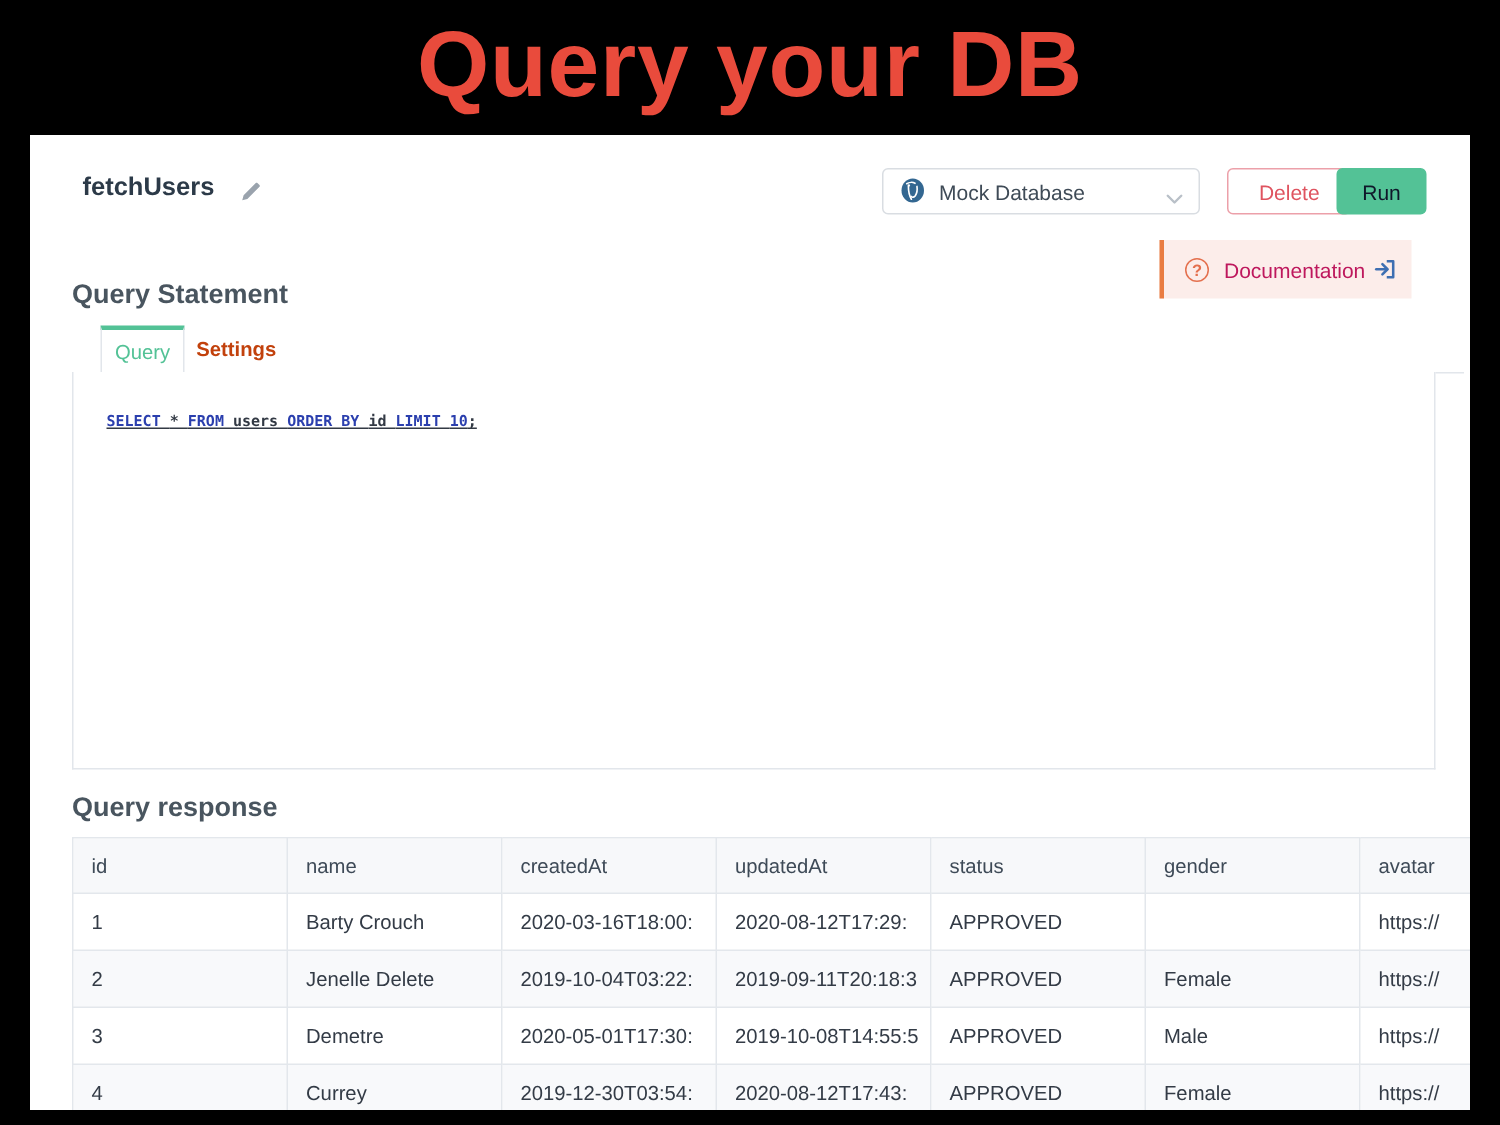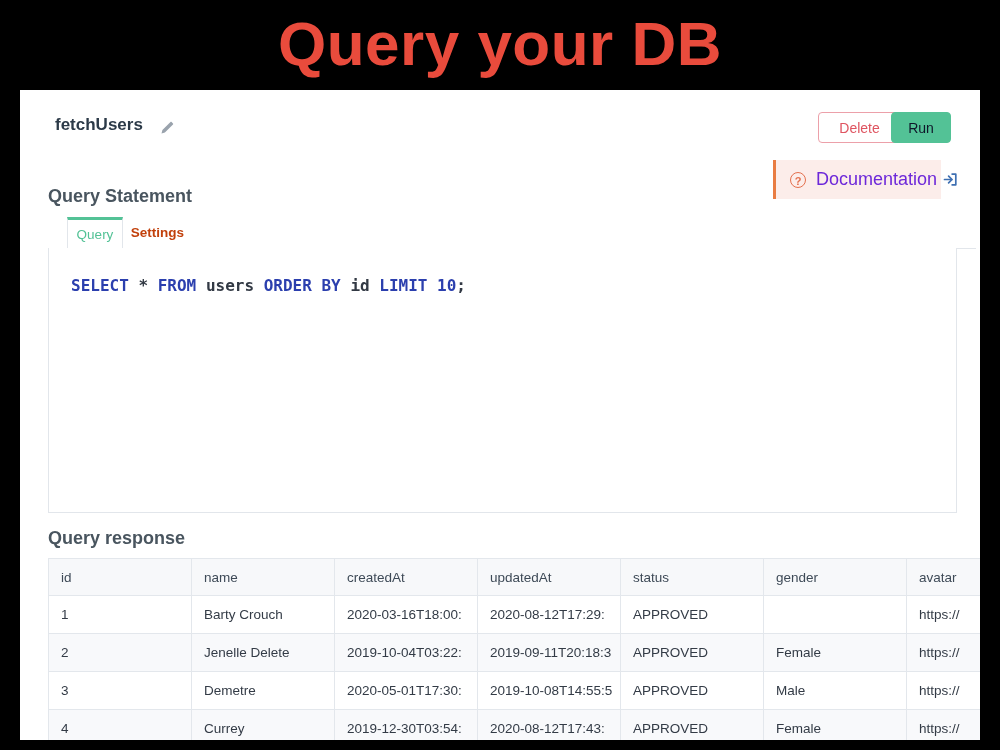--- a/index.html
+++ b/index.html
@@ -56,21 +56,21 @@
   .doc-banner{
     position:absolute;left:753px;top:70px;width:168px;height:39px;
     background:#FCEDEA;border-left:3px solid #E97C42;
     display:flex;align-items:center;box-sizing:border-box;padding:0 12px 0 14px;cursor:pointer;
   }
   .doc-banner .qmark{
     width:16px;height:16px;border:1.5px solid #E4704E;border-radius:50%;
     color:#E4704E;font-size:11px;font-weight:700;line-height:16px;text-align:center;
     box-sizing:border-box;margin-right:10px;flex:0 0 auto;
   }
-  .doc-banner .doc-label{font-size:18px;color:#6d28d9;margin-right:6px;}
+  .doc-banner .doc-label{font-size:14px;color:#be185d;margin-right:6px;}
   .doc-banner .doc-ext{width:15px;height:15px;flex:0 0 auto;}
 
   .section-label{
     position:absolute;left:28px;font-size:18px;color:#49555f;font-weight:bold;
   }
   .lbl-statement{top:96px;}
   .lbl-response{top:438px;}
 
   
   .tabs{
@@ -89,21 +89,21 @@
   .tab-inactive{width:69px;color:#c2410c;font-weight:bold;}
 
   
   .code-area{
     position:absolute;left:28px;top:158px;width:909px;height:265px;
     border-left:1px solid #e2e6eb;border-right:1px solid #e2e6eb;border-bottom:1px solid #e2e6eb;
     box-sizing:border-box;background:#fff;cursor:text;
   }
   .code-line{
     padding:28px 0 0 22px;font-family:"DejaVu Sans Mono","Liberation Mono",monospace;
-    font-size:16px;font-weight:700;white-space:pre;color:#323944;
+    font-size:10px;font-weight:700;white-space:pre;color:#323944;text-decoration:underline;
   }
   .tok-keyword{color:#2B3FAE;}
   .tok-number{color:#2B3FAE;}
   .tok-ident{color:#323944;}
   .tok-plain{color:#323944;}
 
   
   .table-wrap{
     position:absolute;left:28px;top:468px;width:932px;height:182px;overflow:hidden;
   }
@@ -130,20 +130,37 @@
   <div class="panel">
 
     <span class="query-name">fetchUsers</span>
 
     <span class="pencil-btn">
       <svg width="16" height="16" viewBox="0 0 16 16">
         <path d="M2.5 13.5l0.9-3.4 8.1-8.1c0.3-0.3 0.8-0.3 1.1 0l1.4 1.4c0.3 0.3 0.3 0.8 0 1.1l-8.1 8.1-3.4 0.9z" fill="#9aa3ad"></path>
       </svg>
     </span>
 
+    <div class="db-select">
+      <span class="pg">
+        <svg width="19" height="19" viewBox="0 0 19 19">
+          <ellipse cx="9.5" cy="9" rx="7.5" ry="8" fill="#336791"></ellipse>
+          <path d="M5.5 4.5c1.5-1 4-1.2 5.5-0.3" stroke="#fff" stroke-width="1.1" fill="none" stroke-linecap="round"></path>
+          <path d="M6.6 6.2c0 2.8 0.4 6 2 8.6" stroke="#fff" stroke-width="1.1" fill="none" stroke-linecap="round"></path>
+          <path d="M12.3 6.3c0.4 2.5 0 4.6-1.1 6.2 -0.8 1.1-2.1 1.3-2.7 0.4" stroke="#fff" stroke-width="1.1" fill="none" stroke-linecap="round"></path>
+          <circle cx="6.9" cy="5.6" r="0.8" fill="#fff"></circle>
+        </svg>
+      </span>
+      <span class="val">Mock Database</span>
+      <span class="chev">
+        <svg width="12" height="8" viewBox="0 0 12 8">
+          <polyline points="1.5,1.5 6,6 10.5,1.5" fill="none" stroke="#b9c0c8" stroke-width="1.6" stroke-linecap="round" stroke-linejoin="round"></polyline>
+        </svg>
+      </span>
+    </div>
 
     <button class="btn btn-delete">Delete</button>
     <button class="btn btn-run">Run</button>
 
     <div class="doc-banner">
       <span class="qmark">?</span>
       <span class="doc-label">Documentation</span>
       <span class="doc-ext">
         <svg width="15" height="15" viewBox="0 0 15 15">
           <path d="M8.5 2.2h4.3v10.6H8.5" fill="none" stroke="#3E6FB2" stroke-width="1.7" stroke-linejoin="round"></path>

